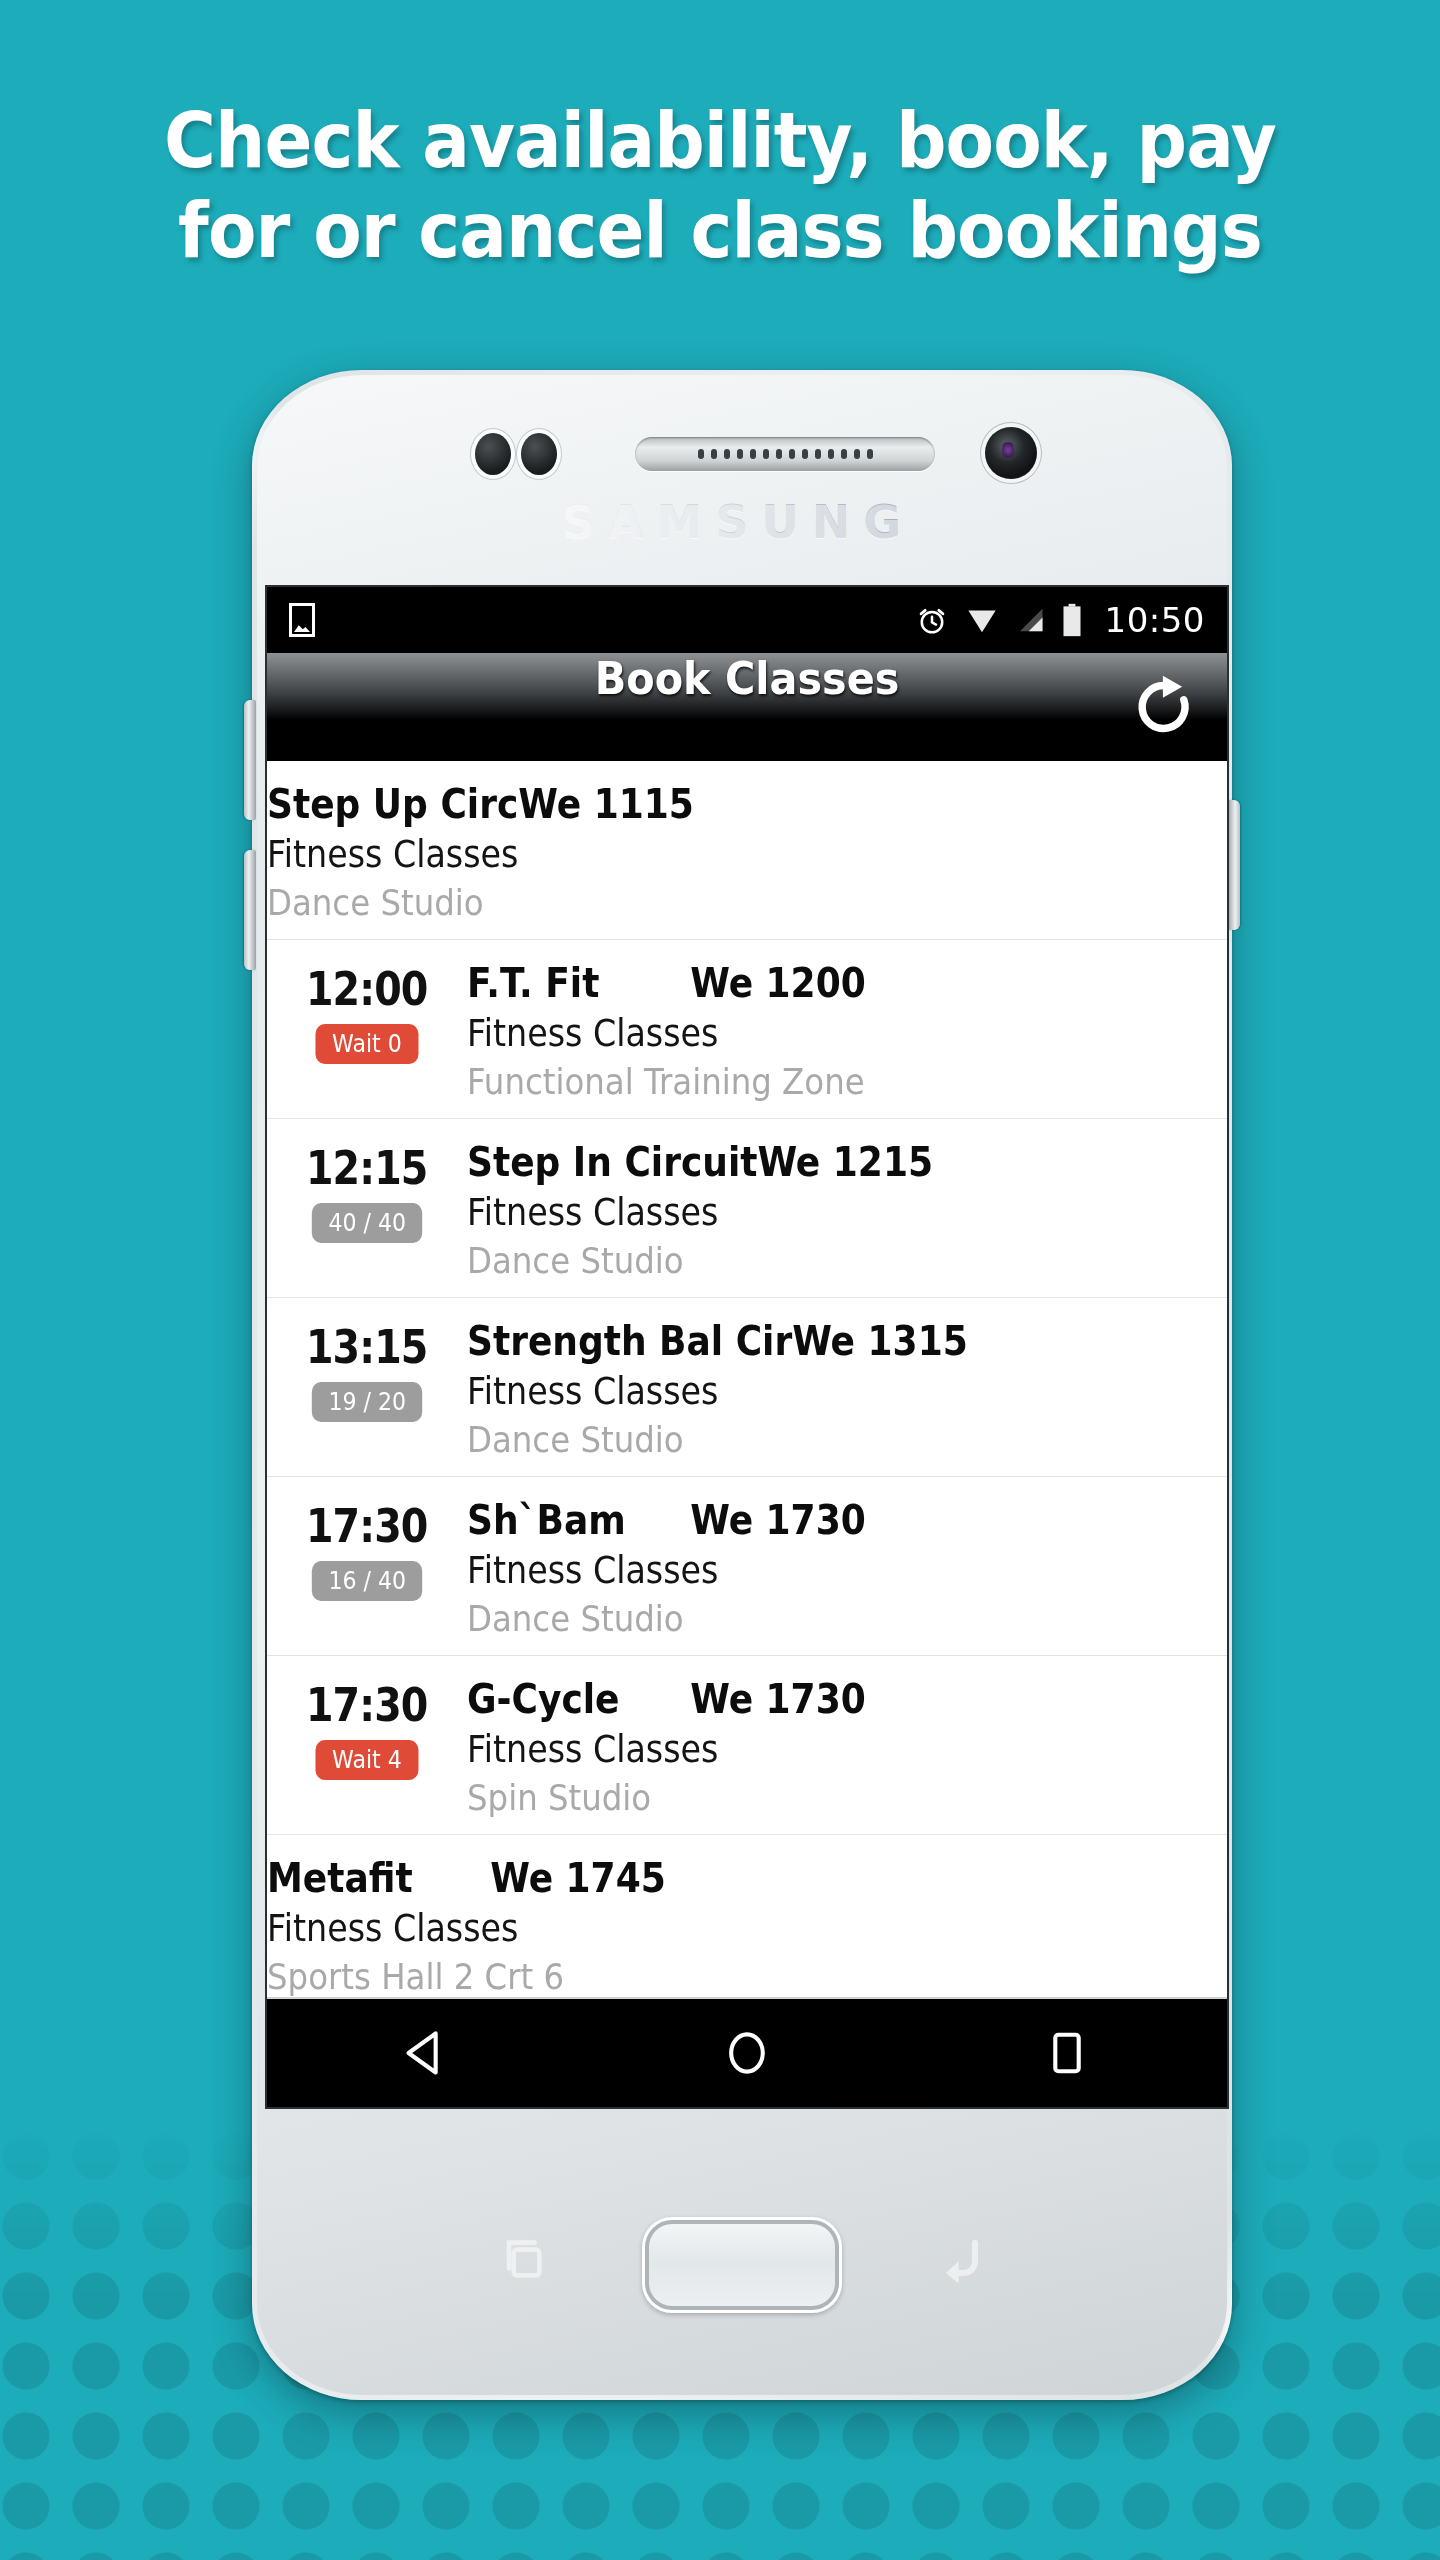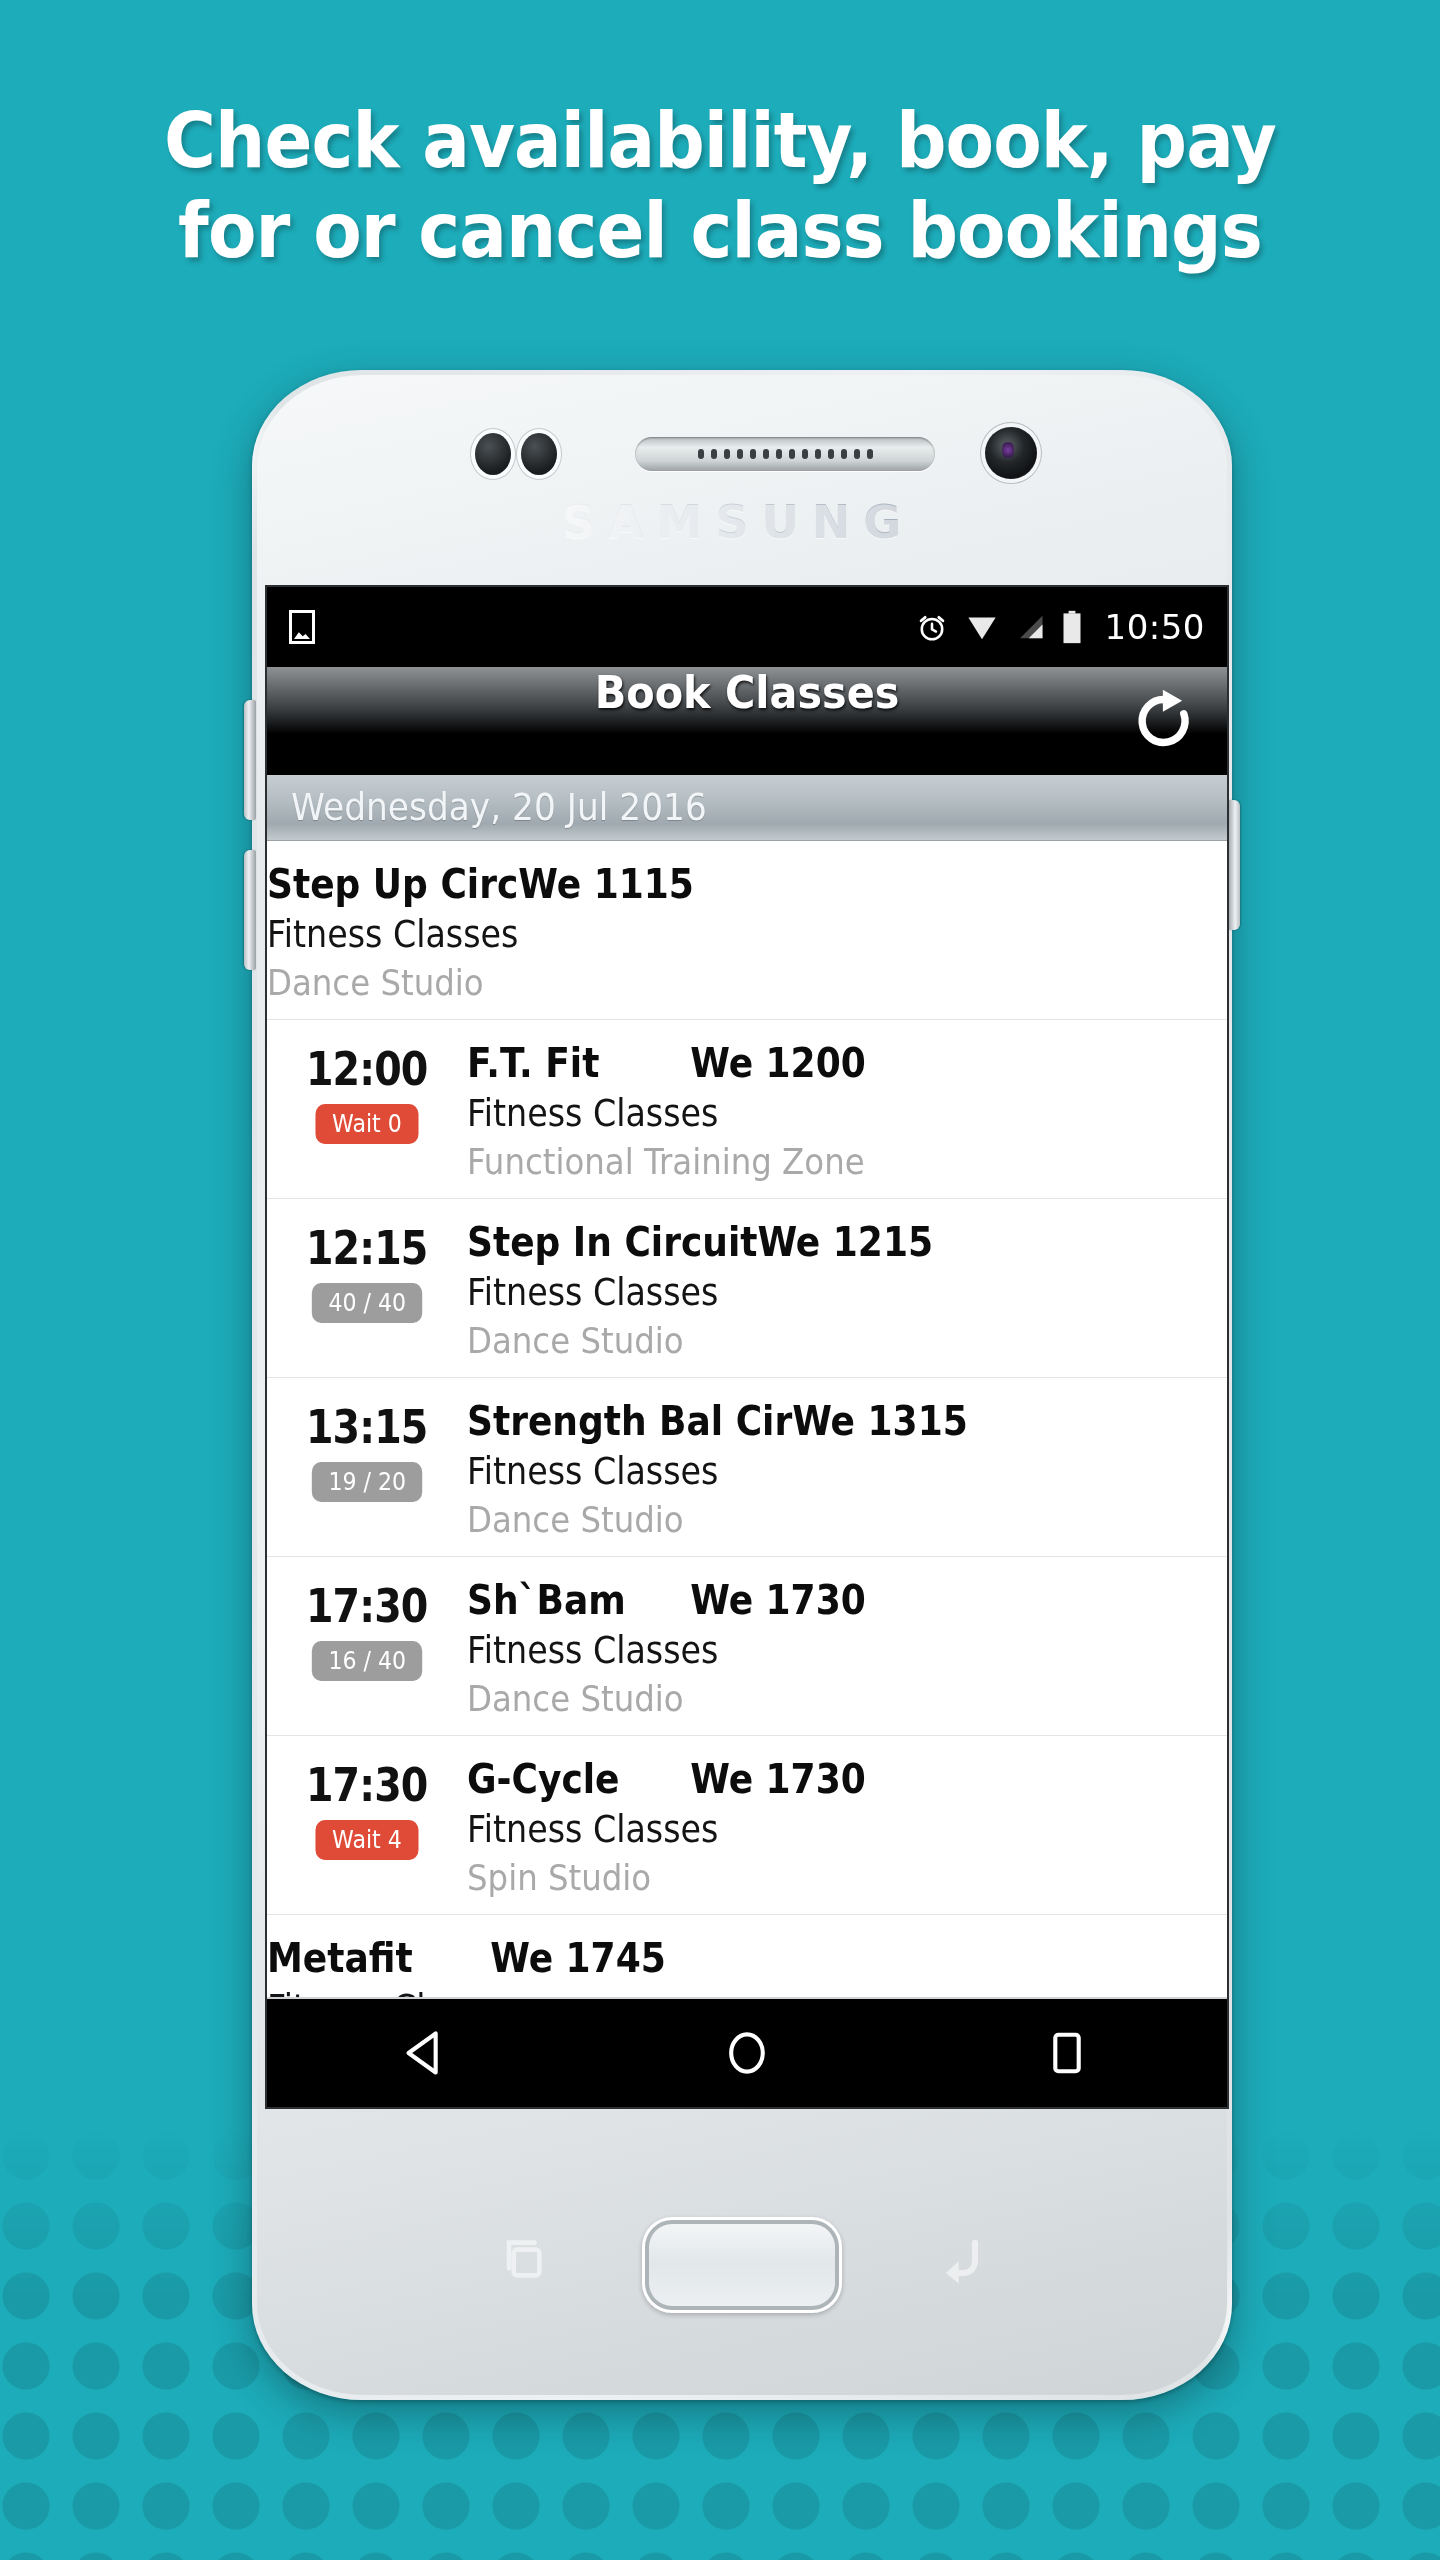--- a/index.html
+++ b/index.html
@@ -106,21 +106,21 @@
 
   
   #screen {
     position:absolute; left:10px; top:212px; width:960px; height:1520px;
     background:#ffffff; overflow:hidden;
     box-shadow: 0 0 0 2px #2b2f31;
   }
 
   
   #statusbar {
-    height:80px; background:#000; display:flex; align-items:center;
+    height:66px; background:#000; display:flex; align-items:center;
     padding:0 22px; color:#fff;
   }
   #statusbar .left { flex:1; display:flex; align-items:center; }
   #statusbar .right { display:flex; align-items:center; gap:16px; }
   #sb-clock { font-size:34px; font-family:"DejaVu Sans", sans-serif; letter-spacing:0.5px; margin-left:6px; }
   .img-icon { width:26px; height:34px; border:3px solid #fff; position:relative; }
   .img-icon::after {
     content:""; position:absolute; left:2px; bottom:2px; width:16px; height:9px; background:#fff;
     clip-path: polygon(0 100%, 30% 25%, 55% 70%, 72% 45%, 100% 100%);
   }
@@ -304,23 +304,20 @@
       <div id="titlebar">
         <div id="app-title">Book Classes</div>
         <div id="refresh-btn">
           <svg width="66" height="66" viewBox="0 0 24 24">
             <path d="M12 4.2 A7.8 7.8 0 1 0 19.2 9.4" fill="none" stroke="#fff" stroke-width="2.7" stroke-linecap="round"></path>
             <path d="M11.6 0.6 L18.6 4.6 L11.6 8.6 Z" fill="#fff"></path>
           </svg>
         </div>
       </div>
 
-      <div id="datebar">
-        <span id="date-label">Wednesday, 20 Jul 2016</span>
-      </div>
 
       <div id="class-list">
           <div class="class-row">
             <div class="row-main">
               <div class="row-titleline">
                 <span class="row-name">Step Up Circ</span>
                 <span class="row-code">We 1115</span>
               </div>
               <div class="row-category">Fitness Classes</div>
               <div class="row-location">Dance Studio</div>

